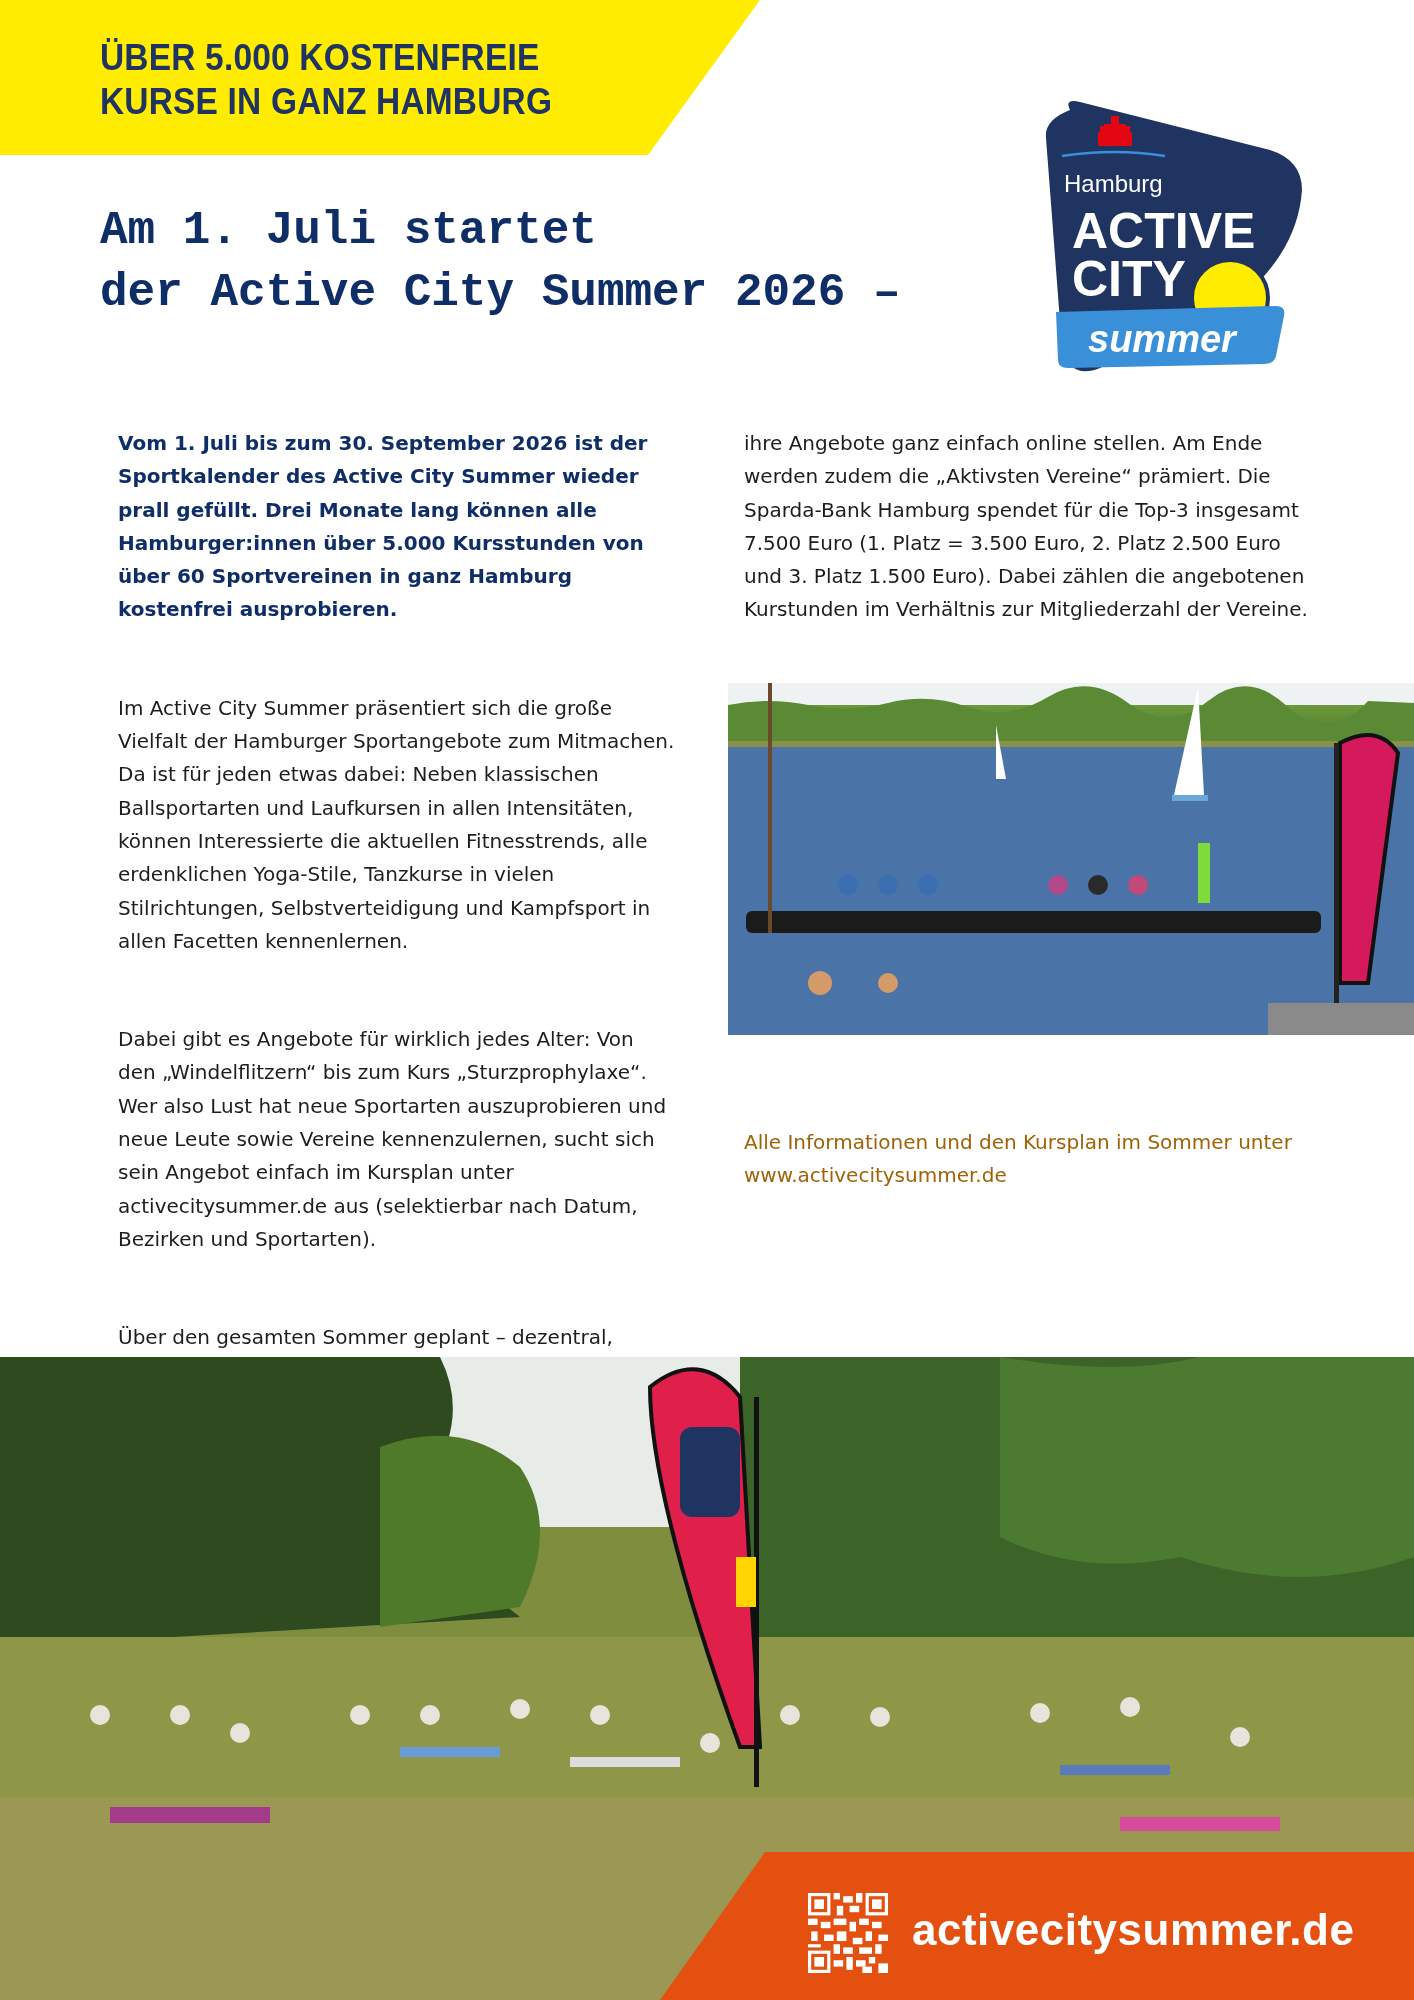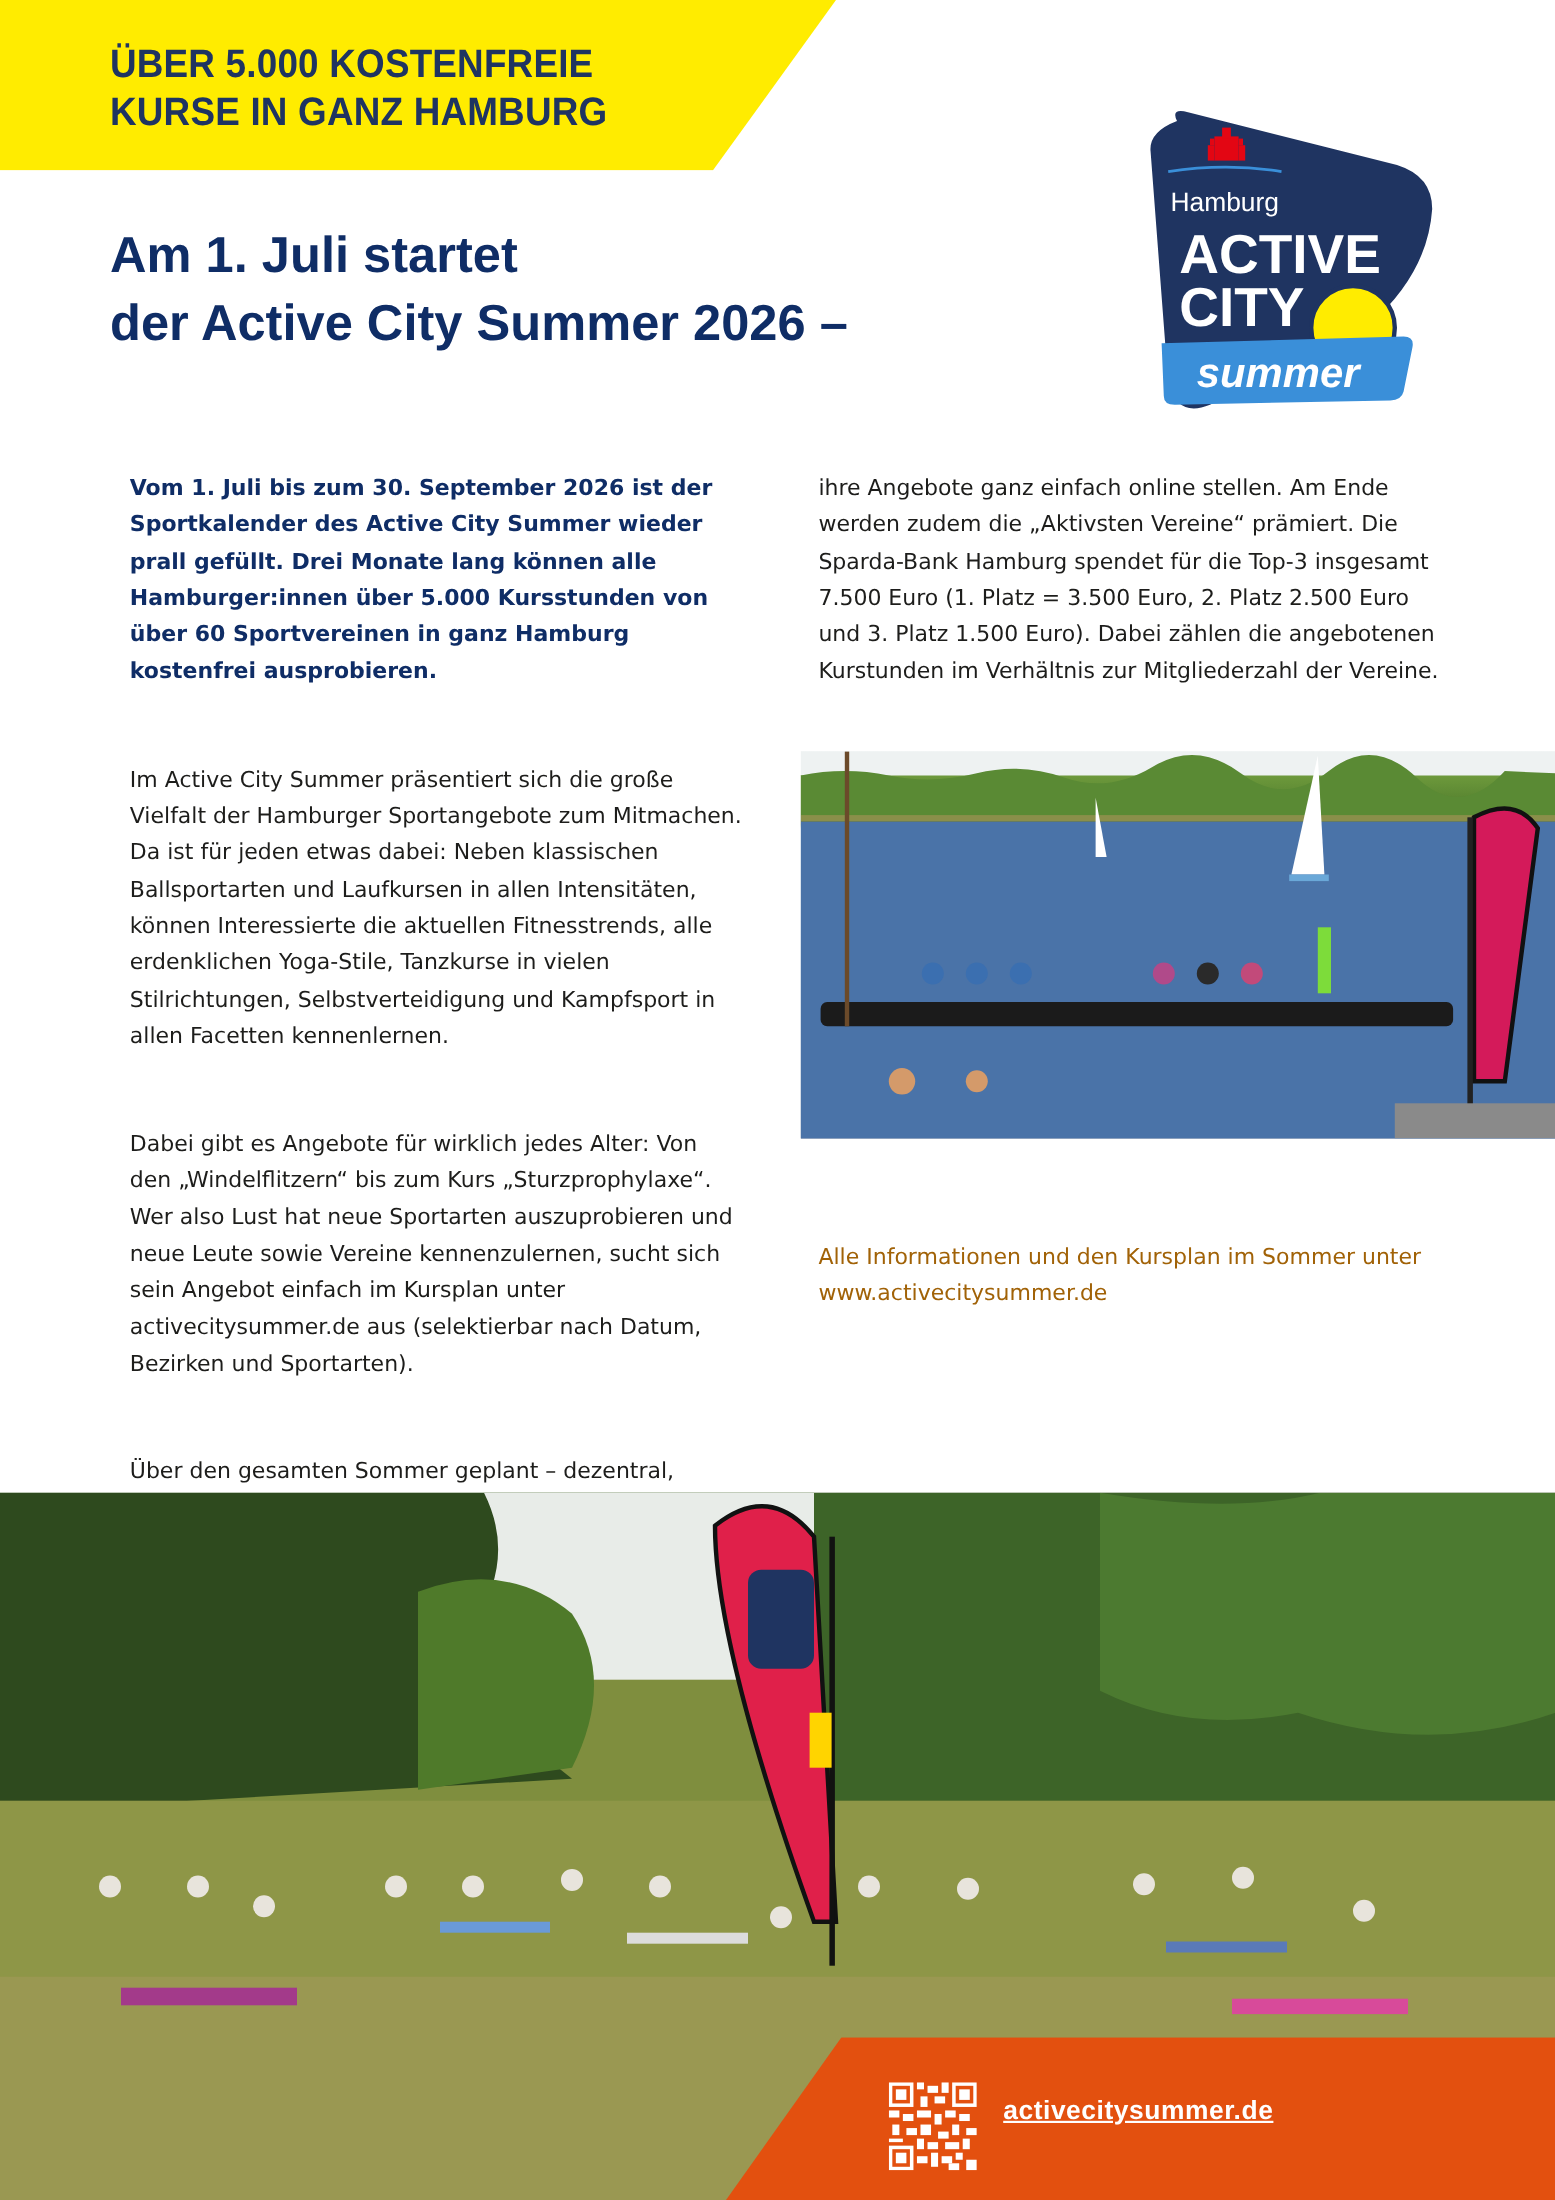--- a/index.html
+++ b/index.html
@@ -51,21 +51,21 @@
   }
   .footer-band {
     position: absolute; left: 660px; top: 1852px; width: 754px; height: 148px;
     background: #e3500f;
     clip-path: polygon(105px 0, 754px 0, 754px 148px, 0 148px);
   }
   .qr { position: absolute; left: 808px; top: 1893px; width: 80px; height: 80px; }
   .footer-url {
     position: absolute; left: 912px; top: 1905px;
     font-family: "Liberation Sans", sans-serif; font-weight: 700;
-    font-size: 24px; color: #ffffff; letter-spacing: 0.5px; text-decoration: underline;
+    font-size: 44px; color: #ffffff; letter-spacing: 0.5px;
   }
 </style>
 </head>
 <body>
 
 <div class="banner"></div>
 <div class="banner-text">
   <span>ÜBER 5.000 KOSTENFREIE</span>
   <span>KURSE IN GANZ HAMBURG</span>
 </div>
@@ -82,21 +82,21 @@
   </g>
   <path d="M22 58 Q75 50 125 58" stroke="#3a8fd9" stroke-width="2.5" fill="none"></path>
   <text x="24" y="94" fill="#ffffff" font-family="Liberation Sans, sans-serif" font-size="24">Hamburg</text>
   <text x="32" y="150" fill="#ffffff" font-family="Liberation Sans, sans-serif" font-weight="700" font-size="50">ACTIVE</text>
   <text x="32" y="198" fill="#ffffff" font-family="Liberation Sans, sans-serif" font-weight="700" font-size="50">CITY</text>
   <circle cx="190" cy="200" r="38" fill="#ffec00" stroke="#1f3461" stroke-width="4"></circle>
   <path d="M16 214 L236 208 Q246 208 244 218 L236 258 Q234 266 224 266 L28 270 Q18 270 18 262 Z" fill="#3a8fd9"></path>
   <text x="48" y="254" fill="#ffffff" font-family="Liberation Sans, sans-serif" font-weight="700" font-style="italic" font-size="38">summer</text>
 </svg>
 
-<h1 class="headline" style="margin:0;">
+<h1 class="headline" style="margin:0;font-family:Liberation Mono, monospace;">
   <span>Am 1. Juli startet</span>
   <span>der Active City Summer 2026 –</span>
 </h1>
 
 <div class="col col-left">
   <p class="lead">Vom 1. Juli bis zum 30. September 2026 ist der Sportkalender des Active City Summer wieder prall gefüllt. Drei Monate lang können alle Hamburger:innen über 5.000 Kursstunden von über 60 Sportvereinen in ganz Hamburg kostenfrei ausprobieren.</p>
   <div class="gap"></div>
   <p class="body-text">Im Active City Summer präsentiert sich die große Vielfalt der Hamburger Sportangebote zum Mitmachen. Da ist für jeden etwas dabei: Neben klassischen Ballsportarten und Laufkursen in allen Intensitäten, können Interessierte die aktuellen Fitnesstrends, alle erdenklichen Yoga-Stile, Tanzkurse in vielen Stilrichtungen, Selbstverteidigung und Kampfsport in allen Facetten kennenlernen.</p>
   <div class="gap"></div>
   <p class="body-text">Dabei gibt es Angebote für wirklich jedes Alter: Von den „Windelflitzern“ bis zum Kurs „Sturzprophylaxe“. Wer also Lust hat neue Sportarten auszuprobieren und neue Leute sowie Vereine kennenzulernen, sucht sich sein Angebot einfach im Kursplan unter activecitysummer.de aus (selektierbar nach Datum, Bezirken und Sportarten).</p>

